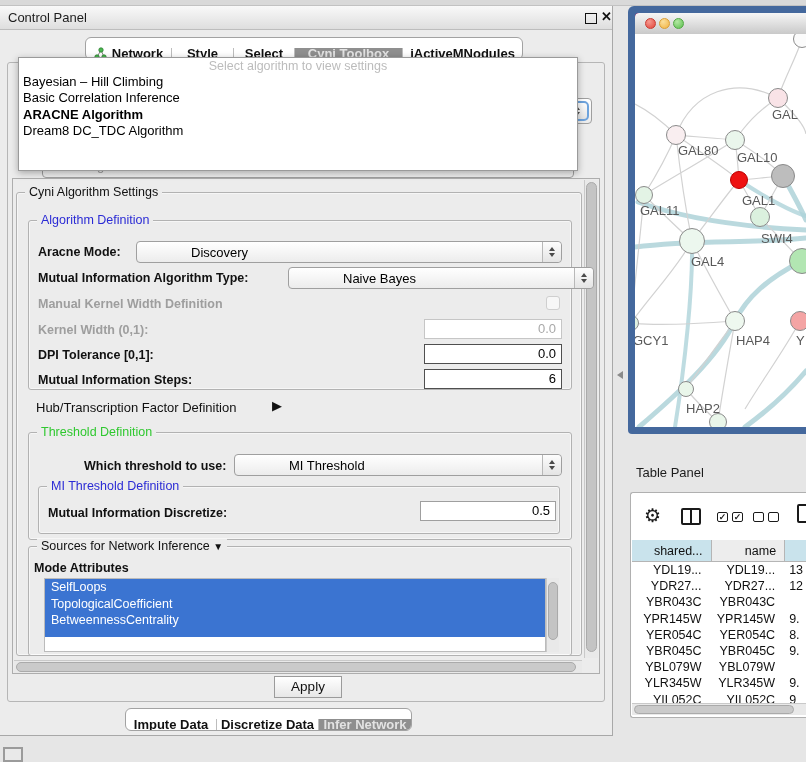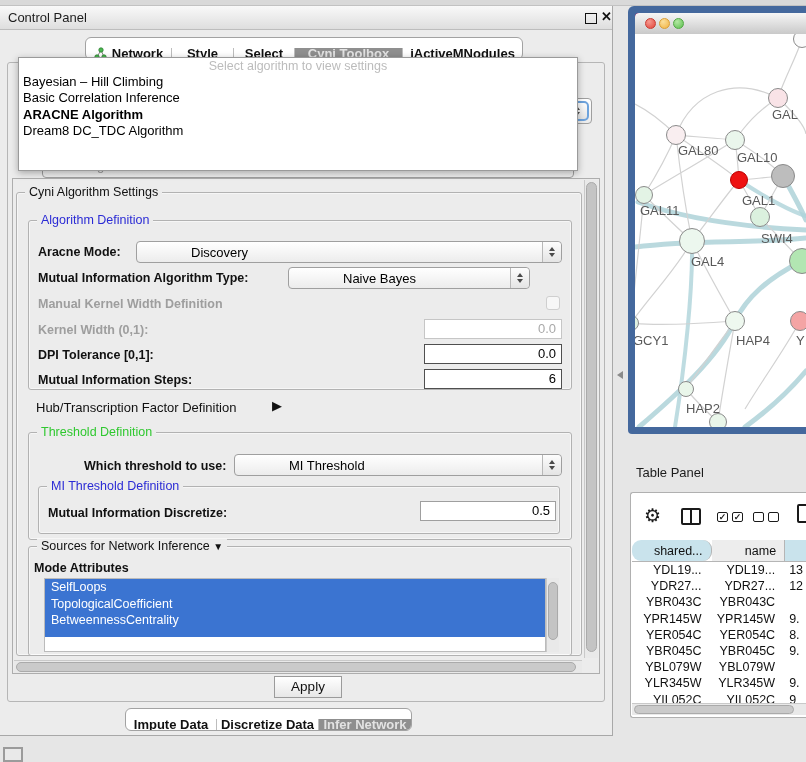--- a/index.html
+++ b/index.html
@@ -171,21 +171,21 @@
   </div>
   <div class="lbl abs" style="left:38px;top:246px">Aracne Mode:</div>
   <div class="combo" style="left:136px;top:241px;width:426px">
     <span class="val">Discovery</span>
     <div class="stepper">
         <div class="tri-up"></div>
         <div class="tri-dn"></div>
       </div>
   </div>
   <div class="lbl abs" style="left:38px;top:272px">Mutual Information Algorithm Type:</div>
-  <div class="combo" style="left:288px;top:267px;width:242px">
+  <div class="combo" style="left:288px;top:267px;width:306px">
     <span class="val">Naive Bayes</span>
     <div class="stepper">
         <div class="tri-up"></div>
         <div class="tri-dn"></div>
       </div>
   </div>
   <div class="lbl dis abs" style="left:38px;top:298px">Manual Kernel Width Definition</div>
   <div class="checkbox" style="left:546px;top:296px"></div>
   <div class="lbl dis abs" style="left:38px;top:324px">Kernel Width (0,1):</div>
   <div class="field dis" style="left:424px;top:319px;width:138px">0.0</div>
@@ -336,21 +336,21 @@
       <div class="cb">✓</div>
         <div class="cb">✓</div>
     </div>
     <div class="cb-pair" style="left:122px">
       <div class="cb"></div>
         <div class="cb"></div>
     </div>
     <div class="doc-ico"></div>
     <div class="ttable">
       <div class="trowh">
-          <div class="th hl" style="width: 80px; border-radius: 9px;">shared...</div>
+          <div class="th hl" style="width: 80px;">shared...</div>
           <div class="th" style="width: 74px;">name</div>
           <div class="th hl" style="width: 22px;"></div>
         </div>
       <div>
           <div class="trow">
             <div class="tc" style="width: 80px;">YDL19...</div>
             <div class="tc" style="width: 74px;">YDL19...</div>
             <div class="tc left" style="width: 22px;">13</div>
           </div>
           <div class="trow">

